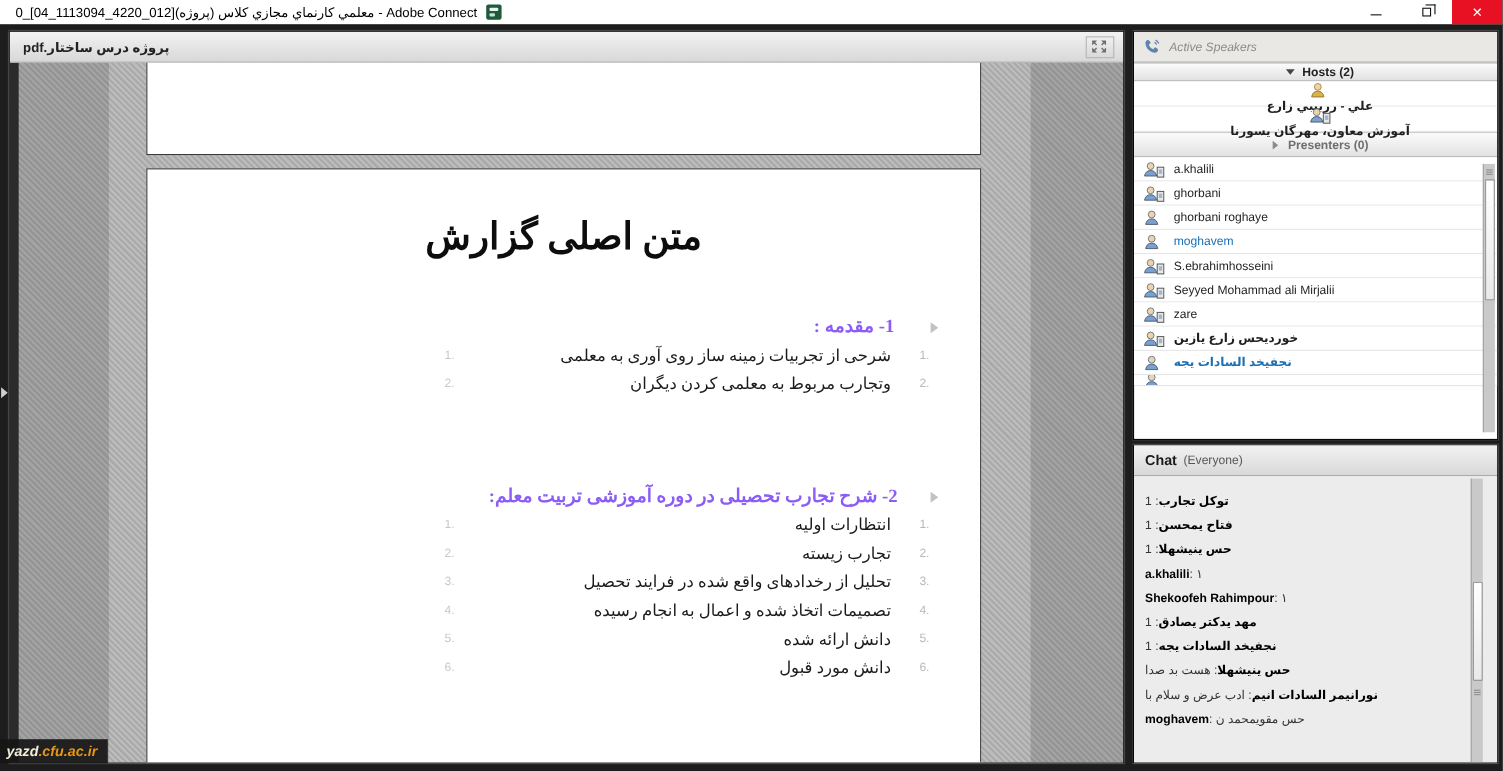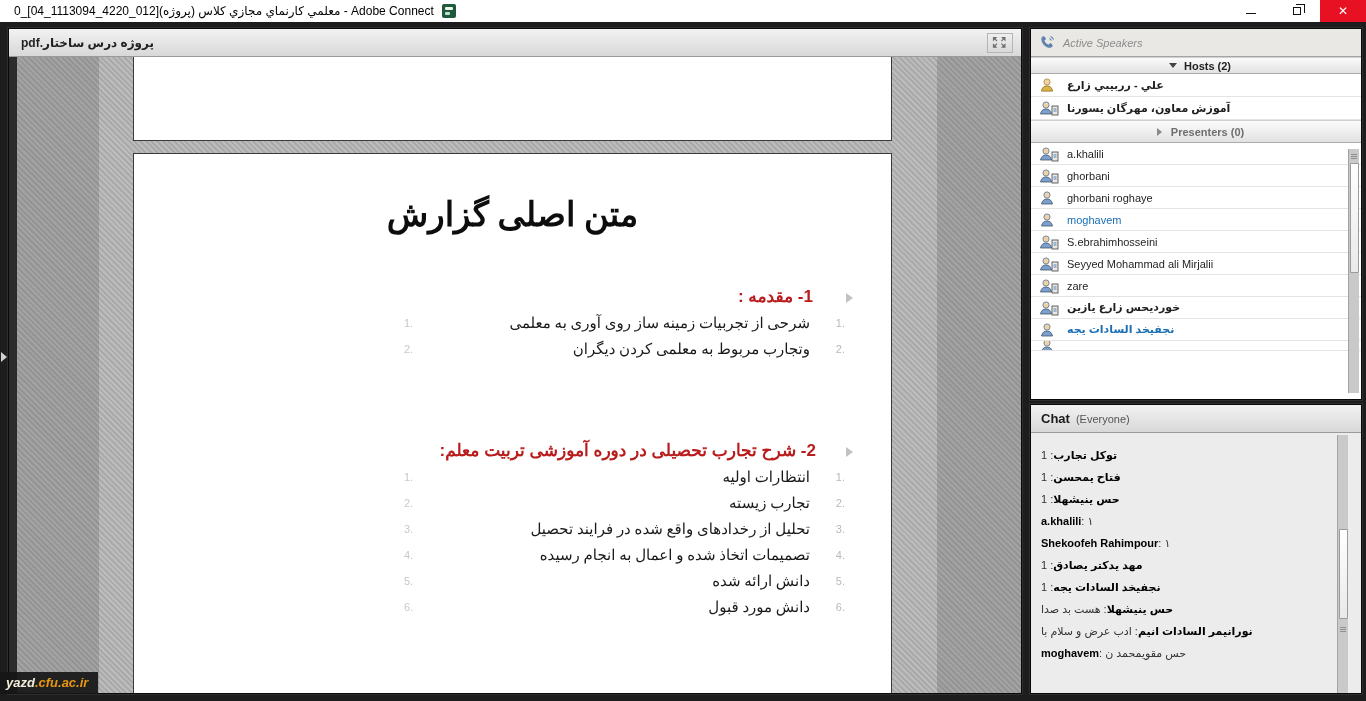--- a/index.html
+++ b/index.html
@@ -28,37 +28,37 @@
   .podsub{font-size:11px;color:#555;margin-left:6px;}
 
   
   .stage{position:absolute;left:0;top:28px;right:0;bottom:0;overflow:hidden;
     background:repeating-linear-gradient(45deg,#bcbcbc 0px,#bcbcbc 2px,#aaaaaa 2px,#aaaaaa 4px);}
   .stage .darkband{position:absolute;top:0;bottom:0;background:rgba(0,0,0,0.13);}
   .edgeStrip{position:absolute;left:0;top:0;bottom:0;width:8px;background:#2b2b2b;}
   .page{position:absolute;background:#fff;border:1px solid #3a3a3a;}
   .doc{direction:rtl;}
   .doc-title{position:absolute;top:40px;left:0;right:0;text-align:center;font-size:34px;font-weight:bold;color:#0d0d0d;font-family:"Liberation Serif","DejaVu Serif",serif;}
-  .sec-heading{position:absolute;right:78px;font-size:17px;font-weight:bold;color:#b91c1c;font-family:Liberation Sans, sans-serif;text-align:right;}
+  .sec-heading{position:absolute;right:78px;font-size:17px;font-weight:bold;color:#8b5cf6;font-family:Liberation Serif, serif;text-align:right;}
   .sec-item{position:absolute;right:81px;font-size:15px;color:#1a1a1a;font-family:"Liberation Serif","DejaVu Serif",serif;white-space:nowrap;}
   .bullet-tri{position:absolute;width:0;height:0;border-top:5px solid transparent;border-bottom:5px solid transparent;border-left:7px solid #c2c2c2;}
   .num-right{position:absolute;font-size:11px;color:#b9b9b9;direction:ltr;}
   .num-left{position:absolute;left:270px;font-size:11px;color:#c8c8c8;direction:ltr;}
   .fsbtn{position:absolute;right:8px;top:4px;width:26px;height:20px;display:flex;align-items:center;justify-content:center;border:1px solid #b5b5b5;background:linear-gradient(#efefef,#d9d9d9);}
   .filename{font-size:12px;font-weight:bold;color:#222;margin-left:12px;direction:rtl;unicode-bidi:isolate;text-align:right;}
 
   
   .rowbar{height:17px;background:linear-gradient(#fbfbfb,#e2e2e2);border-bottom:1px solid #ababab;border-top:1px solid #cfcfcf;display:flex;align-items:center;font-size:11px;font-weight:bold;color:#222;justify-content:center;}
   .rowbar.tall{height:23px;}
   .tri-down{width:0;height:0;border-left:4px solid transparent;border-right:4px solid transparent;border-top:5px solid #444;margin:0 7px 0 8px;}
   .tri-right{width:0;height:0;border-top:4px solid transparent;border-bottom:4px solid transparent;border-left:5px solid #8a8a8a;margin:0 9px 0 9px;}
   .activespeakers{height:28px;background:#e9e8e5;border-bottom:1px solid #a5a5a5;display:flex;align-items:center;}
   .as-label{font-style:italic;color:#8b8b8b;font-size:11px;margin-left:8px;}
   .attrow{height:22px;background:#fff;border-bottom:1px solid #e4e4e4;display:flex;align-items:center;}
-  .attrow.hostrow{height:23px;}
+  .attrow.hostrow{height:23px;flex-direction:column;}
   .attname{font-size:11px;color:#1f1f1f;margin-left:8px;white-space:nowrap;}
   .attname.rtl{direction:rtl;unicode-bidi:isolate;font-weight:bold;}
   .attname.blue{color:#1a6fb5;}
   .icn{width:20px;height:16px;margin-left:8px;flex:none;}
   .scrolltrack{position:absolute;width:11px;background:#c9c9c9;border-left:1px solid #a2a2a2;}
   .scrollthumb{position:absolute;left:1px;width:9px;background:linear-gradient(#ffffff,#e9e9e9);border:1px solid #9b9b9b;border-radius:1px;}
   .grip{position:absolute;left:2px;width:6px;border-top:1px solid #8f8f8f;box-shadow:0 2px 0 #8f8f8f,0 4px 0 #8f8f8f;height:1px;}
 
   
   .chatbody{position:absolute;left:0;right:0;top:28px;bottom:0;background:#ececec;overflow:hidden;}

